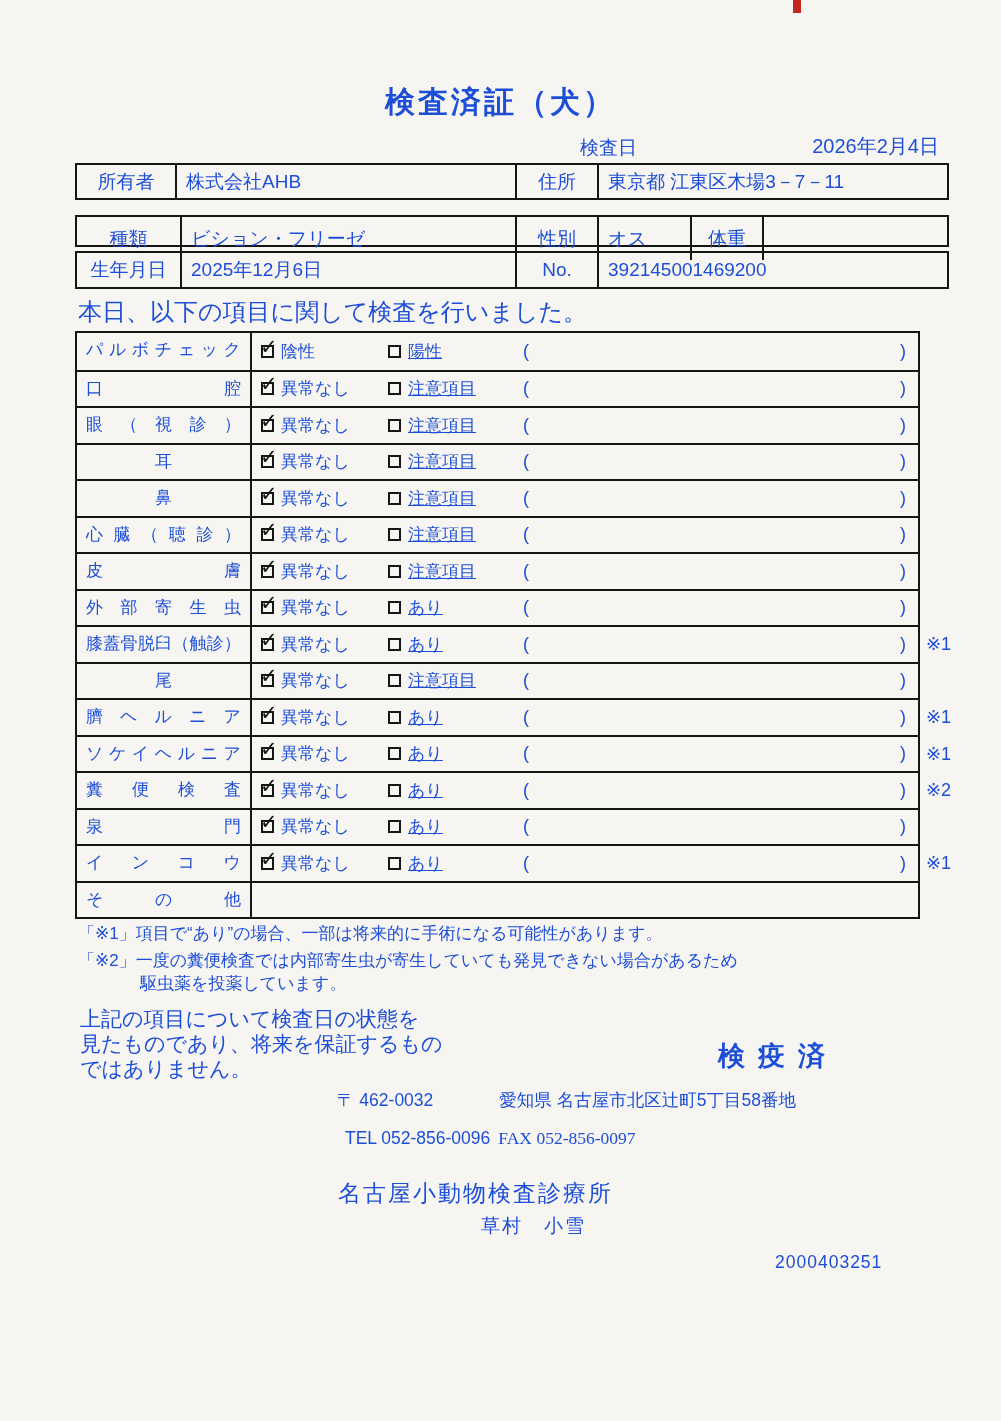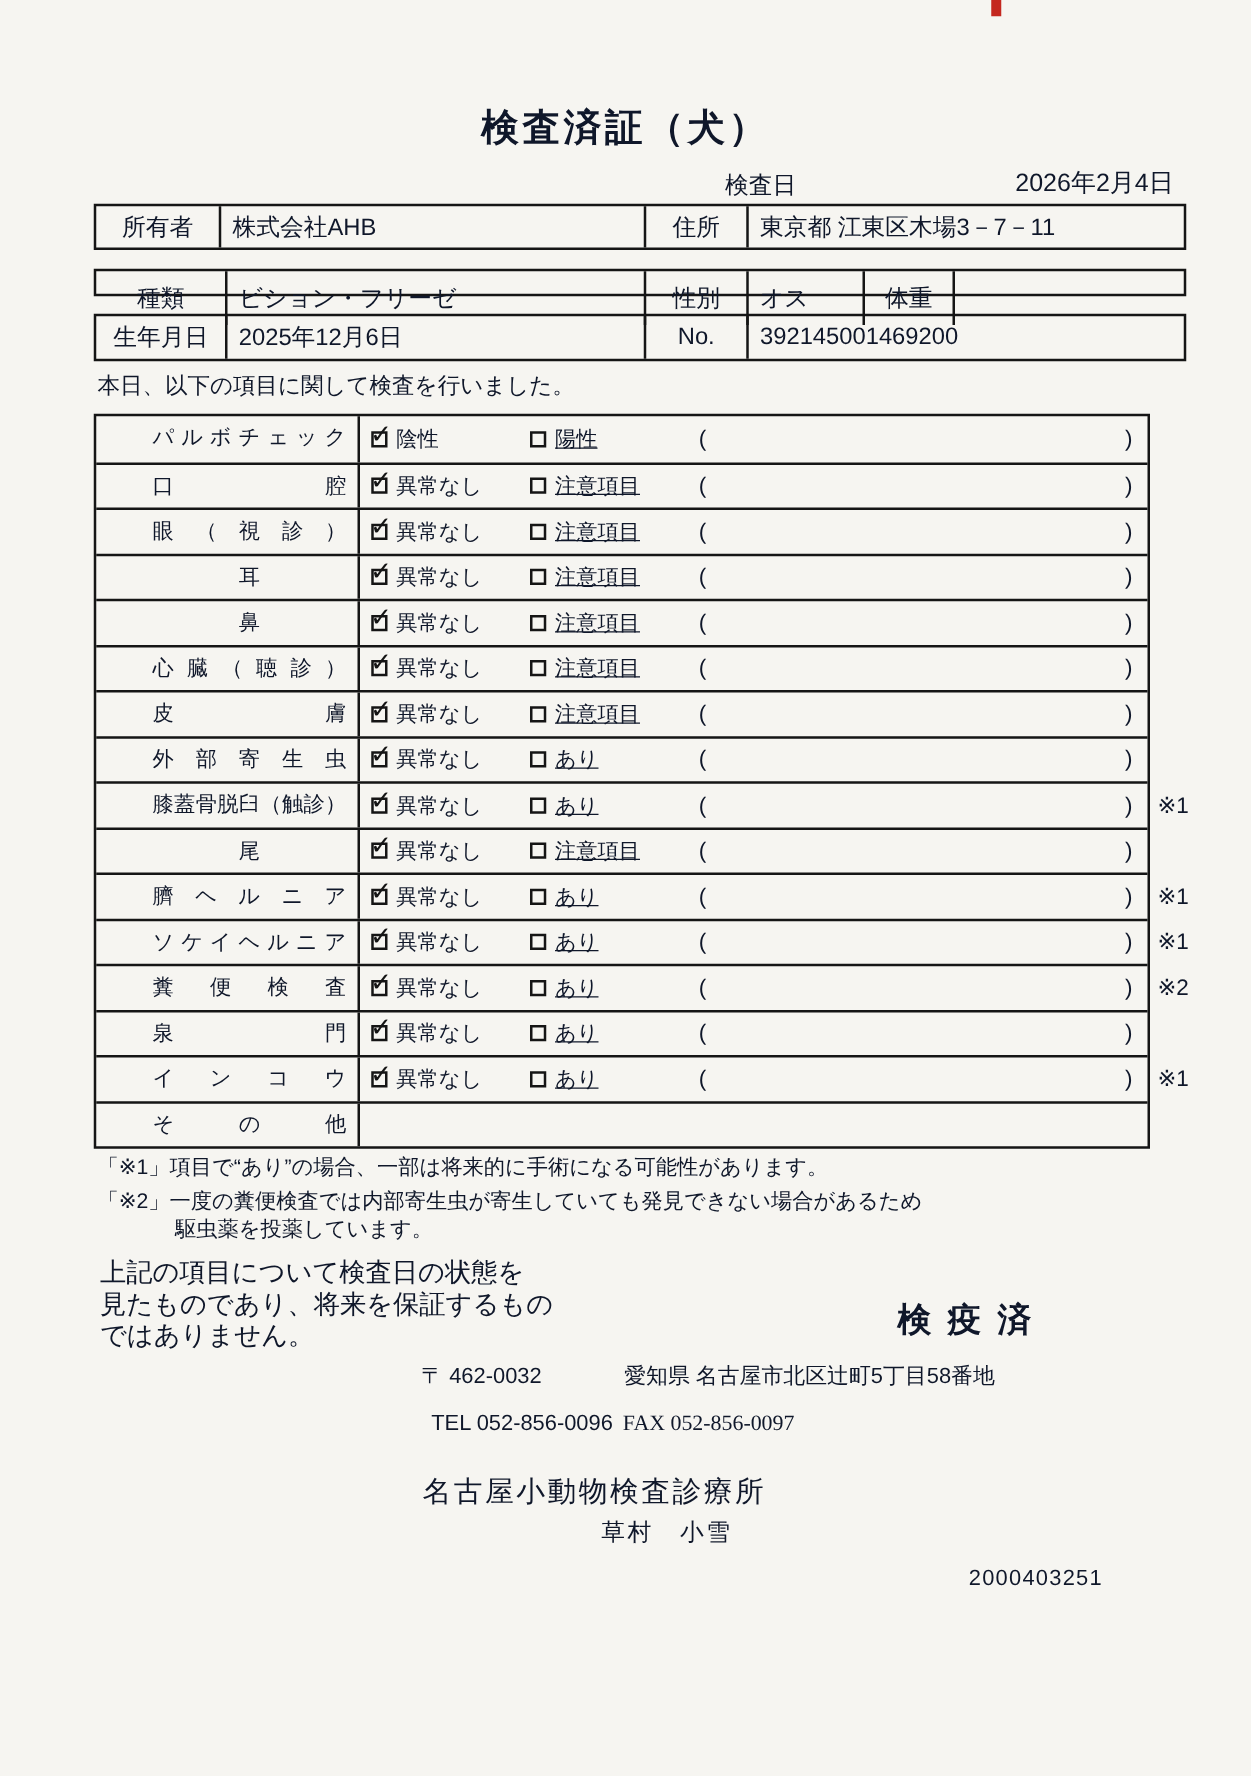--- a/index.html
+++ b/index.html
@@ -1,46 +1,46 @@
 <!DOCTYPE html>
 <html><head>
 <meta charset="utf-8">
 <style>
   * { margin:0; padding:0; box-sizing:border-box; }
   html,body { background:#e9e8e4; }
   .page {
     position:relative; width:1001px; height:1421px; margin:0 auto;
-    background:#f6f5f1; color:#0f172a;
+    background:#f6f5f1; color:#1d4ed8;
     font-family:"Liberation Sans","DejaVu Sans",sans-serif;
     overflow:hidden;
   }
   .artifact { position:absolute; left:793px; top:0; width:8px; height:13px; background:#c4271f; }
 
   .title { position:absolute; top:82px; left:0; right:0; text-align:center;
            font-size:30px; font-weight:600; letter-spacing:3px; }
 
   .date-label { position:absolute; top:135px; left:580px; font-size:19px; }
   .date-value { position:absolute; top:133px; right:62px; font-size:20px; }
 
   .gtable { position:absolute; display:grid; border:2px solid #151515; }
   .gtable > div { border-right:2px solid #151515; display:flex; align-items:center;
                   font-size:19px; padding:0 9px; overflow:hidden; white-space:nowrap; }
   .gtable > div:last-child { border-right:none; }
   .gtable .hd { justify-content:center; padding:12px 2px; }
   .gtable .wval { justify-content:flex-end;margin-top:43px; }
   .gtable .wval .unit { margin-left:18px; margin-right:4px; font-size:18px; }
 
   #t-owner { left:75px; top:163px; grid-template-columns:100px 340px 82px 348px; height:37px; }
-  #t-pet-a { left:75px; top:215px; grid-template-columns:105px 335px 82px 93px 72px 183px; height:22px; }
+  #t-pet-a { left:75px; top:215px; grid-template-columns:105px 335px 82px 93px 72px 183px; height:32px; }
   #t-pet-b { left:75px; top:251px; grid-template-columns:105px 335px 82px 348px; height:38px; }
 
-  .statement { position:absolute; top:296px; left:78px; font-size:18px; }
+  .statement { position:absolute; top:296px; left:78px; font-size:24px; }
 
   .itable { position:absolute; left:75px; top:331px; width:845px; border:2px solid #151515; }
-  .irow { position:relative; display:flex; height:36.5px;padding-left:36px; }
+  .irow { position:relative; display:flex; height:36.5px; }
   .irow + .irow { border-top:2px solid #151515; }
   .lab { width:175px; border-right:2px solid #151515; padding:0 9px; font-size:17px;
          line-height:33px; text-align:justify; text-align-last:justify; overflow:hidden; white-space:nowrap; }
   .irow.c .lab { text-align:center; text-align-last:center; }
   .opt { display:flex; align-items:center; padding-left:9px; font-size:17px; white-space:nowrap; }
   .o1 { width:127px; } .o2 { width:140px;text-decoration:underline; }
   .rem { flex:1; display:flex; align-items:center; justify-content:space-between;
          font-size:18px; padding:0 12px 0 4px; }
   .rest { flex:1; }
   .cb { width:13px; height:13px; border:2px solid #151515; margin-right:7px; flex:none; position:relative; }

